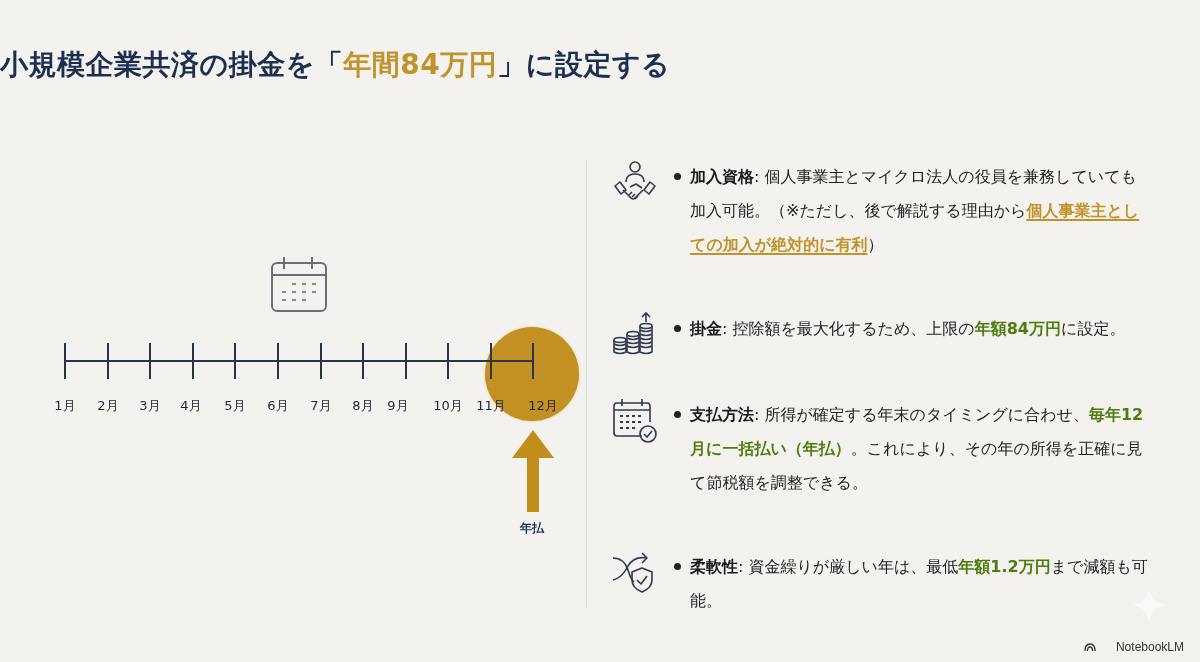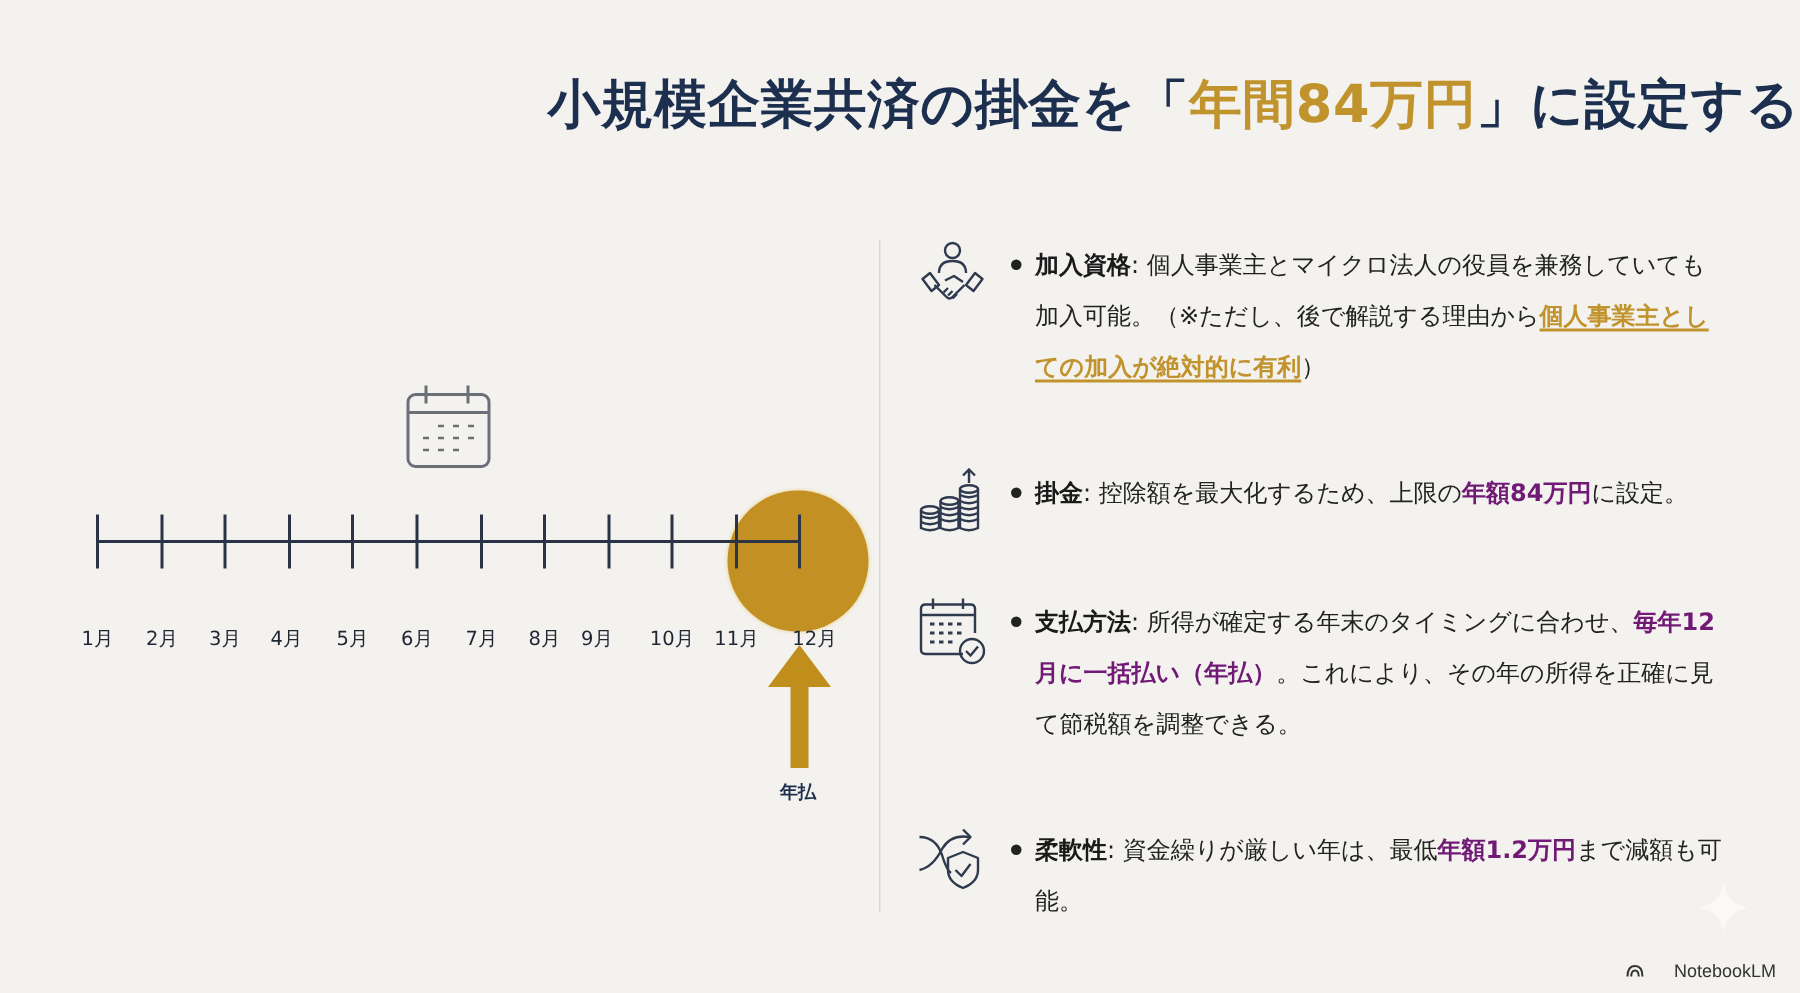--- a/index.html
+++ b/index.html
@@ -5,36 +5,36 @@
   * { box-sizing: border-box; margin: 0; padding: 0; }
   html, body { width: 1200px; height: 662px; overflow: hidden; }
   body {
     background: #f3f2ee;
     font-family: "DejaVu Sans", "Liberation Sans", sans-serif;
     color: #222;
     position: relative;
   }
   .title {
     position: absolute; left: 0; top: 46px; width: 1200px;
-    text-align: right; font-size: 35px; font-weight: bold;
+    text-align: left; font-size: 28px; font-weight: bold;
     color: #1d2f4f; letter-spacing: 0.5px;
   }
   .title .accent { color: #c1932c; }
 
   
   .cal-icon { position: absolute; left: 270px; top: 255px; width: 58px; height: 58px; }
   .timeline { position: absolute; left: 60px; top: 340px; width: 480px; height: 40px; }
   .tl-line { position: absolute; left: 4px; top: 20px; width: 469px; height: 2px; background: #2a3446; }
   .tick { position: absolute; top: 3px; width: 2px; height: 36px; background: #2a3446; }
   .highlight-circle {
     position: absolute; left: 485px; top: 327px; width: 94px; height: 94px;
     border-radius: 50%; background: #c28e1b; opacity: 0.96;
     box-shadow: 0 0 3px rgba(230,180,60,0.6);
   }
-  .months { position: absolute; left: 40px; top: 397px; width: 520px; height: 22px; margin-top: 20px; }
+  .months { position: absolute; left: 40px; top: 397px; width: 520px; height: 22px; }
   .month {
     position: absolute; top: 0; font-size: 13px; color: #1e2533;
     transform: translateX(-50%); white-space: nowrap;
   }
   .arrow { position: absolute; left: 510px; top: 428px; width: 46px; height: 86px; }
   .arrow-label {
     position: absolute; left: 497px; top: 520px; width: 70px; text-align: center;
     font-size: 12px; font-weight: bold; color: #1d2f4f;
   }
   .divider { position: absolute; left: 586px; top: 160px; width: 1px; height: 448px; background: #d8d6d0; }
@@ -44,21 +44,21 @@
   .item-icon { position: absolute; left: 0; top: 0; width: 46px; height: 46px; }
   .item-text {
     position: absolute; left: 78px; top: 0; width: 460px;
     font-size: 16px; line-height: 34px; color: #222;
   }
   .bullet {
     position: absolute; left: 62px; top: 13px; width: 7px; height: 7px;
     background: #222; border-radius: 50%;
   }
   .item-text .label { font-weight: bold; color: #1a1a1a; }
-  .item-text .accent { color: #701a75; font-weight: bold; }
+  .item-text .accent { color: #4d7c0f; font-weight: bold; }
   .item-text .accent-u { color: #c1932c; font-weight: bold; text-decoration: underline; text-decoration-thickness: 2px; text-underline-offset: 3px; }
 
   .watermark {
     position: absolute; right: 16px; bottom: 8px; font-size: 12px; color: #333;
     font-family: "Liberation Sans", sans-serif; display: flex; align-items: center; gap: 20px;
   }
   .sparkle { position: absolute; left: 1132px; top: 588px; width: 34px; height: 34px; opacity: 0.6; }
 </style>
 </head>
 <body>

